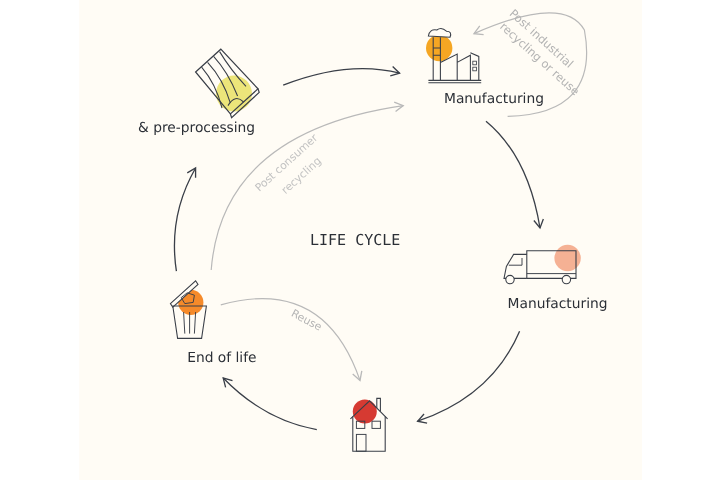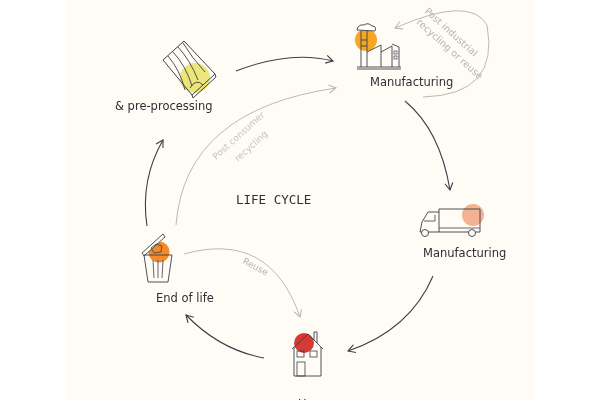--- a/index.html
+++ b/index.html
@@ -1,20 +1,20 @@
 <!DOCTYPE html>
 <html><head>
 <meta charset="utf-8">
 <style>
   html,body{margin:0;padding:0;background:#ffffff;}
   body{width:600px;height:400px;position:relative;overflow:hidden;font-family:"DejaVu Sans",sans-serif;}
   #canvas{position:absolute;left:66px;top:0;width:469px;height:400px;background:#fffcf5;}
   svg{position:absolute;left:0;top:0;}
   .lbl{position:absolute;font-family:"DejaVu Sans",sans-serif;font-size:11.5px;color:#2b2f36;white-space:nowrap;line-height:17px;}
-  .title{position:absolute;font-family:"DejaVu Sans Mono",monospace;font-size:12.5px;color:#2b2f36;text-align:left;line-height:20px;letter-spacing:0px;}
+  .title{position:absolute;font-family:"DejaVu Sans Mono",monospace;font-size:12.5px;color:#2b2f36;text-align:center;line-height:20px;letter-spacing:0px;}
 </style>
 </head>
 <body>
 
 <div id="canvas">
   <svg width="469" height="400" viewBox="66 0 469 400">
     <defs>
       <marker id="ah" markerWidth="10" markerHeight="10" refX="8" refY="5" orient="auto" markerUnits="userSpaceOnUse">
         <path d="M1,1 L8,5 L1,9" fill="none" stroke="#3a3f48" stroke-width="1.1"></path>
       </marker>

